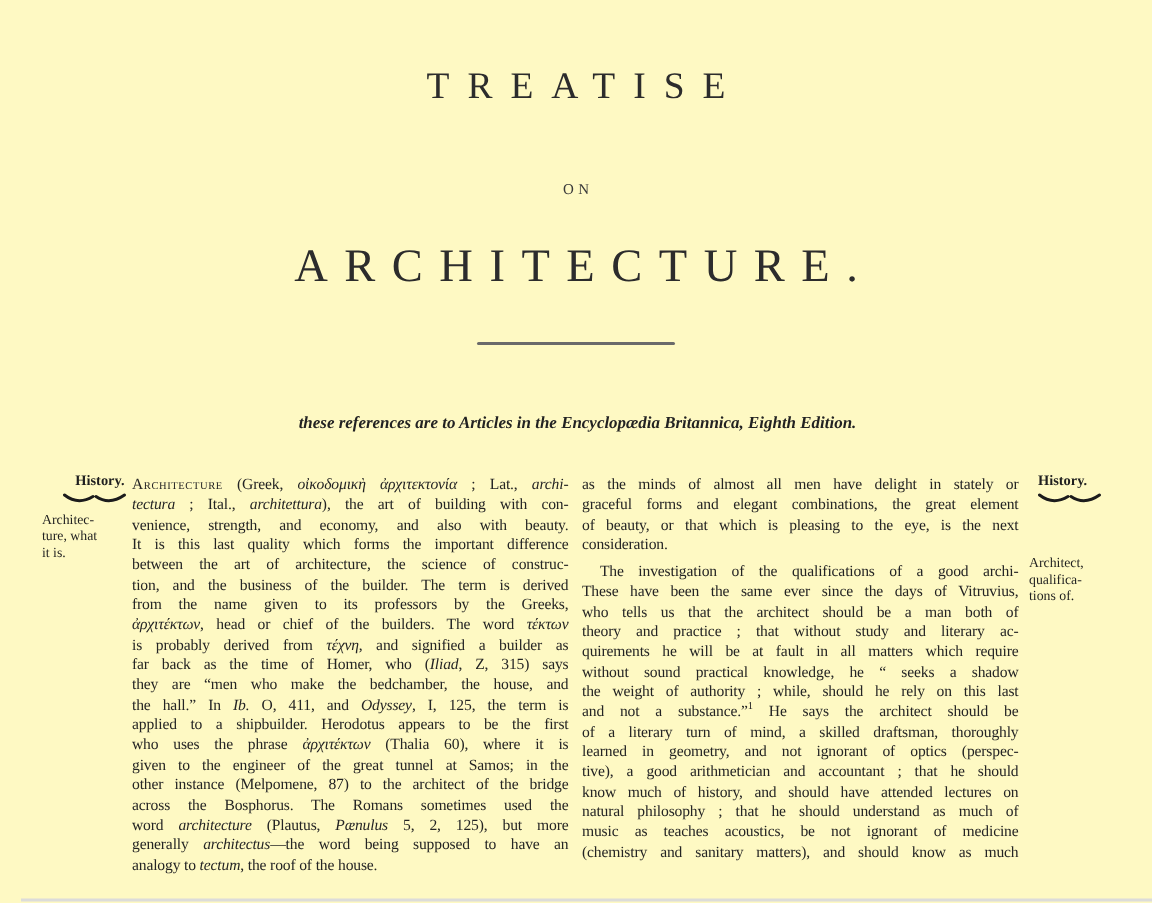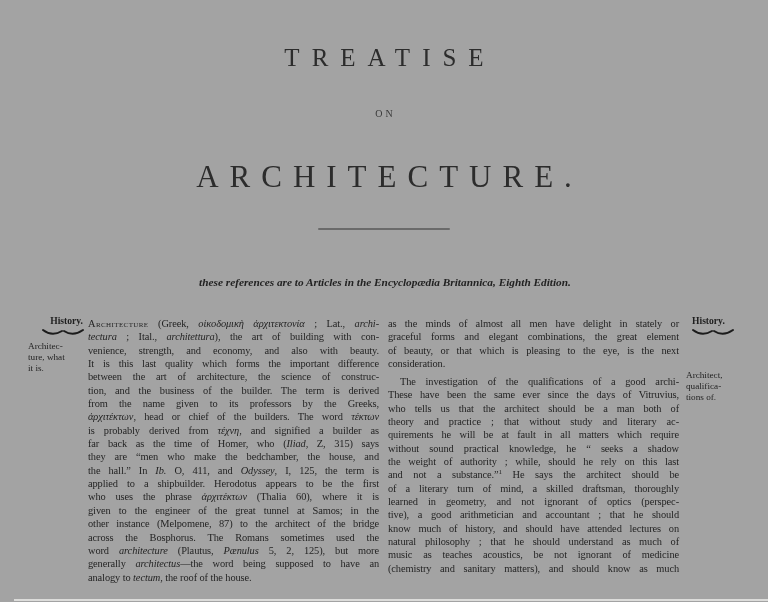--- a/index.html
+++ b/index.html
@@ -1,24 +1,24 @@
 <!DOCTYPE html>
 <html><head>
 <meta charset="utf-8">
 <style>
   html,body{margin:0;padding:0;background:#f4f4f2;}
   .page{
     position:relative;width:768px;height:602px;margin:0 auto;
-    background:#a3a3a3;overflow:hidden;
+    background:#fef9c3;overflow:hidden;
     font-family:"Liberation Serif","DejaVu Serif",serif;color:#262626;
   }
   
   .t-treatise{position:absolute;top:44px;left:0;right:0;text-align:center;
     font-size:25px;letter-spacing:12px;text-indent:12px;color:#2c2c2c;}
-  .t-on{position:absolute;top:108px;left:0;right:0;text-align:center;
+  .t-on{position:absolute;top:121px;left:0;right:0;text-align:center;
     font-size:10px;letter-spacing:3px;text-indent:3px;color:#3a3a3a;}
   .t-arch{position:absolute;top:159px;left:0;right:0;text-align:center;
     font-size:31px;letter-spacing:11px;text-indent:11px;color:#2c2c2c;}
   .title-rule{position:absolute;top:228px;left:318px;width:132px;height:2px;
     background:#6a6a6a;border-radius:1px;}
   
   .note{position:absolute;top:275px;left:60px;width:650px;text-align:center;
     font-size:11.3px;line-height:15px;font-weight:600;color:#222;}
   .note .it{font-style:italic;}
   .note .sc{font-variant:small-caps;font-style:normal;}

